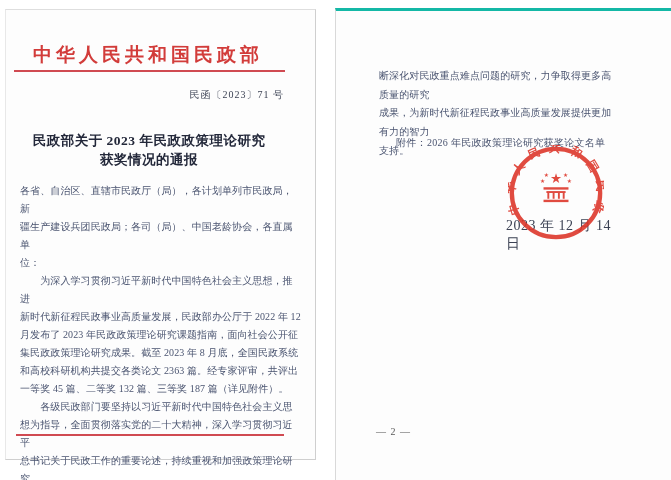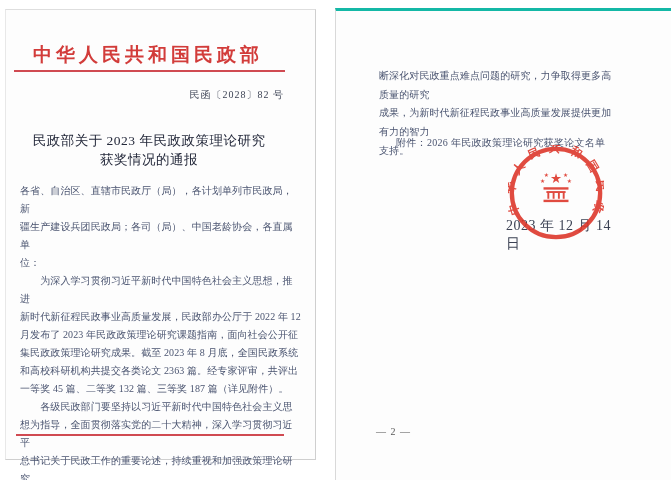--- a/index.html
+++ b/index.html
@@ -25,21 +25,21 @@
   }
   .red-rule{height:2px;background:#d04a52;}
   .rule-top{left:8px;top:60px;width:271px;}
   .rule-bottom{left:10px;top:424px;width:268px;}
   .doc-number{
     left:8px;top:78px;width:270px;text-align:right;
     font-size:10px;color:#3c4254;letter-spacing:1px;
   }
   .doc-title{
     left:8px;top:122px;width:270px;text-align:center;
-    font-size:13.5px;font-weight:normal;color:#23283a;line-height:18.5px;
+    font-size:13.5px;font-weight:bold;color:#23283a;line-height:18.5px;
     white-space:pre-line;letter-spacing:0.5px;
   }
   .body-text{
     font-size:10px;color:#4a5470;line-height:18px;
     white-space:pre-line;letter-spacing:0.1px;
   }
   .p1-body{left:14px;top:172px;width:282px;}
   .p2-body{left:43px;top:56px;width:240px;line-height:18.7px;}
   .attachment{
     left:60px;top:125px;width:260px;
@@ -53,21 +53,21 @@
   .page-number{
     left:40px;top:415px;font-size:10px;color:#5a5a5a;letter-spacing:1px;
   }
 </style>
 </head>
 <body>
 
 <div class="page page1">
   <div class="abs red-header">中华人民共和国民政部</div>
   <div class="abs red-rule rule-top"></div>
-  <div class="abs doc-number">民函〔2028〕82 号</div>
+  <div class="abs doc-number">民函〔2023〕71 号</div>
   <div class="abs doc-title">民政部关于 2023 年民政政策理论研究
 获奖情况的通报</div>
   <div class="abs body-text p1-body">各省、自治区、直辖市民政厅（局），各计划单列市民政局，新
 疆生产建设兵团民政局；各司（局）、中国老龄协会，各直属单
 位：
 　　为深入学习贯彻习近平新时代中国特色社会主义思想，推进
 新时代新征程民政事业高质量发展，民政部办公厅于 2022 年 12
 月发布了 2023 年民政政策理论研究课题指南，面向社会公开征
 集民政政策理论研究成果。截至 2023 年 8 月底，全国民政系统
 和高校科研机构共提交各类论文 2363 篇。经专家评审，共评出

